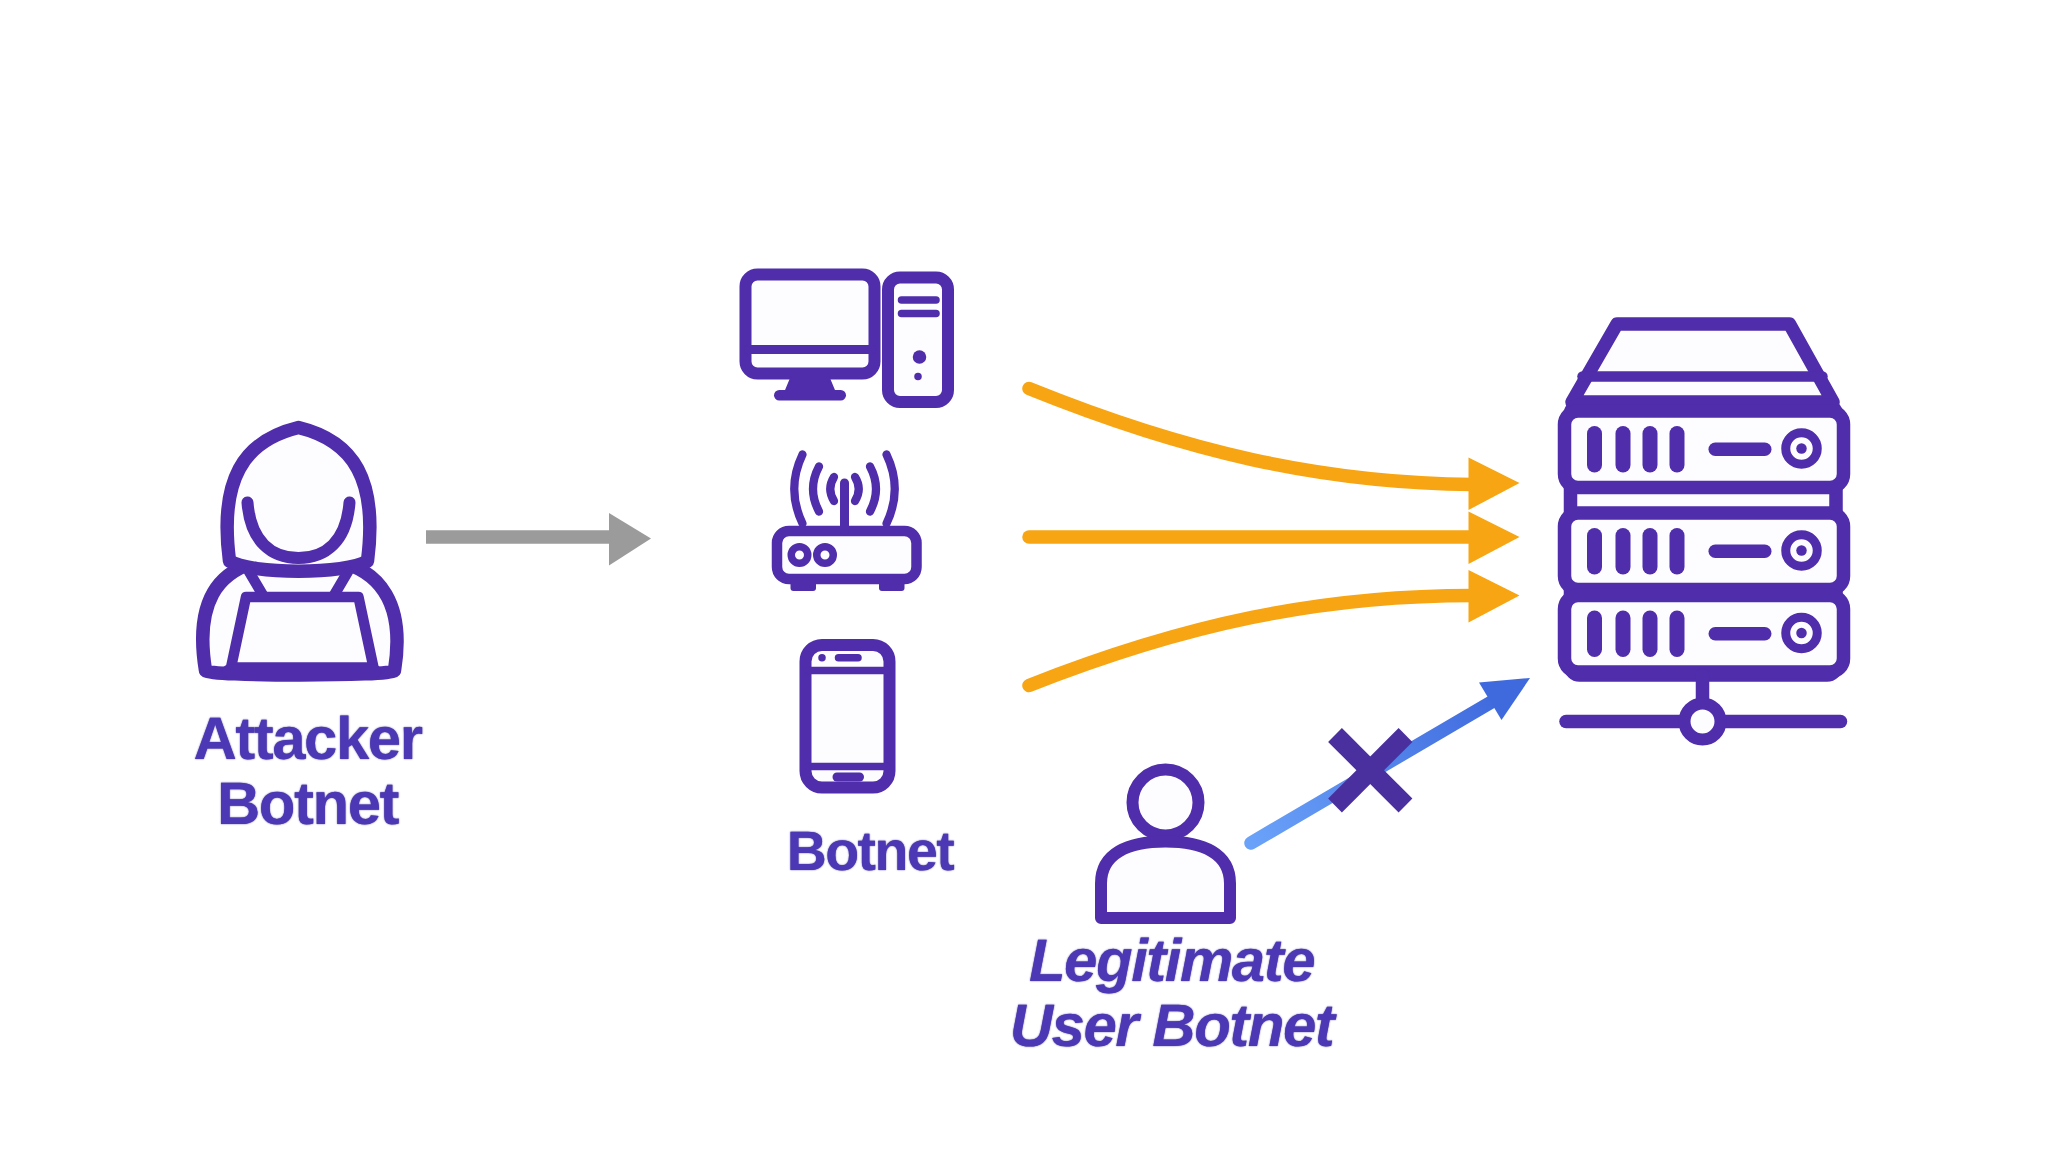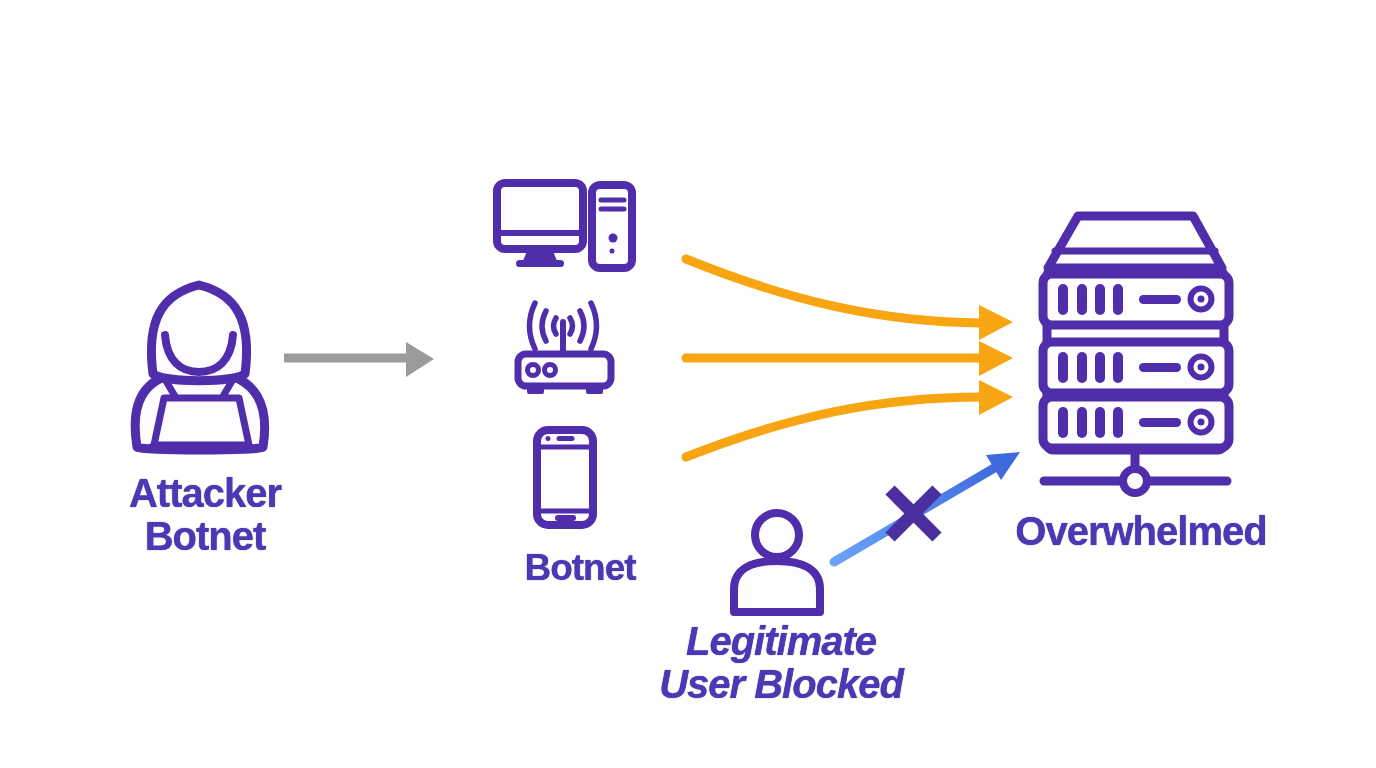--- a/index.html
+++ b/index.html
@@ -171,20 +171,19 @@
     <span class="ln">Attacker</span>
     <span class="ln">Botnet</span>
   </div>
 
   <div class="label" id="botnet-label" style="left:580px;top:546px;">
     <span class="ln">Botnet</span>
   </div>
 
   <div class="label" id="legit-label" style="left:781px;top:620px;font-style:italic;">
     <span class="ln">Legitimate</span>
-    <span class="ln">User Blocked</span>
+    <span class="ln">User Botnet</span>
   </div>
 
   <div class="label" id="target-label" style="left:1141px;top:510px;">
-    <span class="ln">Overwhelmed</span>
   </div>
 
 </div>
 
 </body></html>

